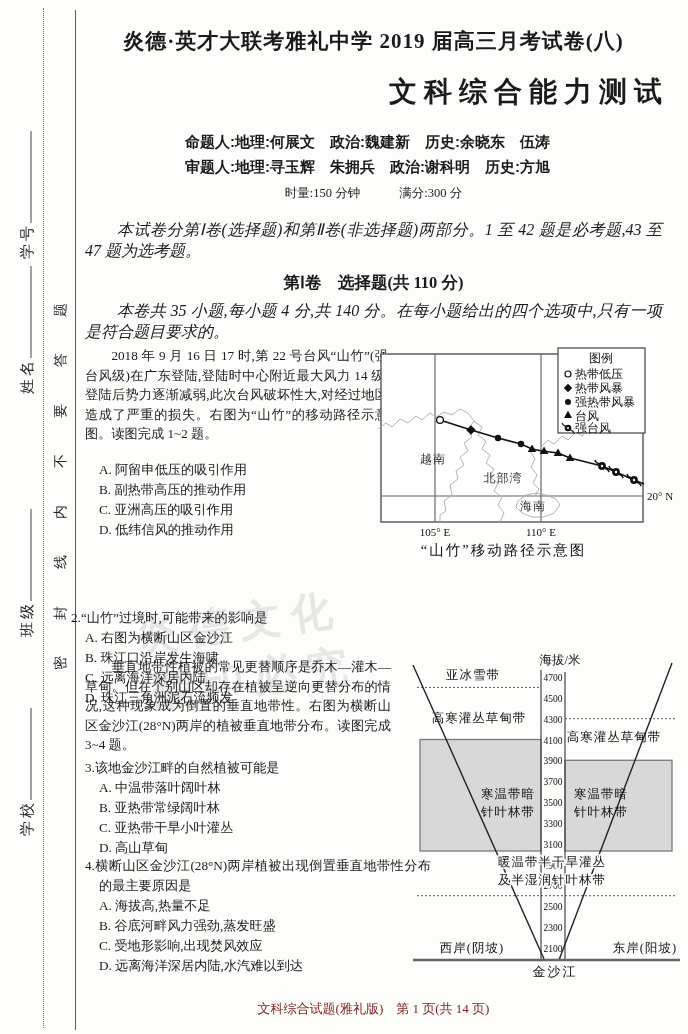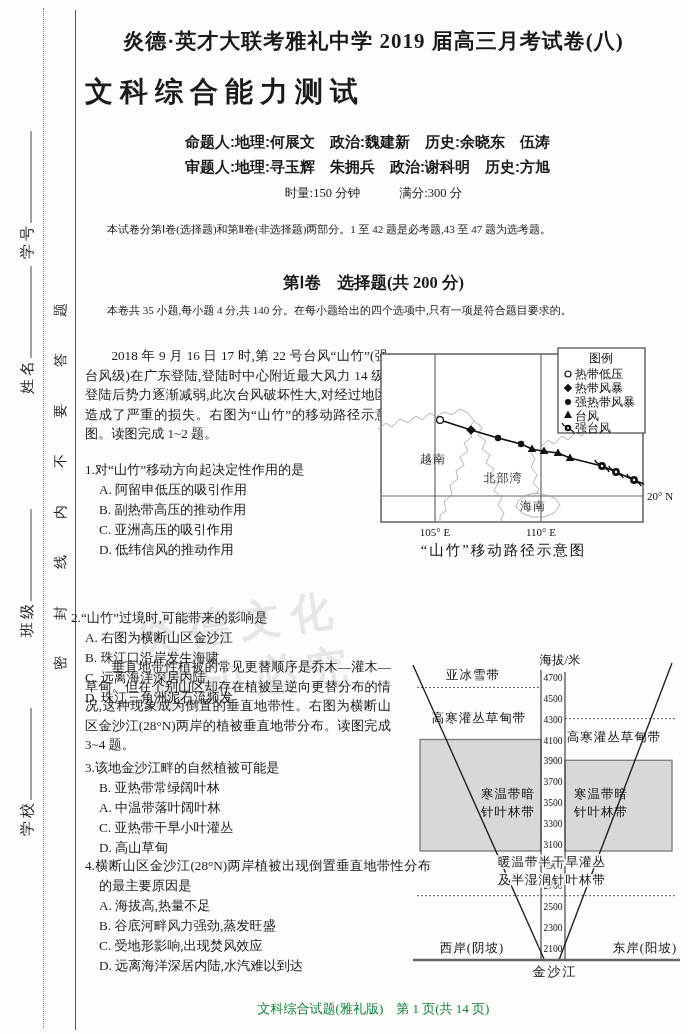--- a/index.html
+++ b/index.html
@@ -15,39 +15,39 @@
     left:26px;transform:translate(-50%,-50%) rotate(-90deg);
     white-space:nowrap;font-size:15px;letter-spacing:3px;color:#222;
   }
   .side-field .blank{display:inline-block;width:92px;border-bottom:1px solid #444;height:1em;vertical-align:baseline;}
   .seal-char{
     left:61px;transform:translate(-50%,-50%) rotate(-90deg);
     font-size:14px;color:#222;
   }
   
   .exam-title{left:85px;top:27px;width:577px;text-align:center;font-size:21px;font-weight:bold;letter-spacing:1px;}
-  .subject-title{left:85px;top:73px;width:577px;text-align:left;font-size:28px;font-weight:bold;letter-spacing:7px;font-family:"Liberation Sans",sans-serif;}
+  .subject-title{left:92px;top:73px;width:577px;text-align:right;font-size:28px;font-weight:bold;letter-spacing:7px;font-family:"Liberation Sans",sans-serif;}
   .setters{left:79px;width:577px;text-align:center;font-size:15px;font-weight:bold;font-family:"Liberation Sans",sans-serif;}
   .time-score{left:85px;top:185px;width:577px;text-align:center;font-size:12.5px;}
   .time-score span{margin:0 18px;}
   
-  .para{font-size:11px;line-height:21px;text-align:justify;text-indent:2em;}
+  .para{font-size:16px;line-height:21px;text-align:justify;text-indent:2em;font-style:italic;}
   .intro{left:85px;top:219px;width:577px;}
   .section-title{left:85px;top:272px;width:577px;text-align:center;font-size:16.5px;font-weight:bold;}
   .section-note{left:85px;top:300px;width:577px;}
   .passage{font-size:13.2px;line-height:19.5px;text-align:justify;text-indent:2em;}
   .passage1{left:85px;top:346px;width:303px;}
   .passage2{left:85px;top:657px;width:306px;}
   .question{font-size:13.2px;line-height:20px;padding-left:14px;}
   .question .stem{text-indent:-14px;text-align:justify;}
   .q1{left:85px;top:460px;width:300px;}
   .q2{left:71px;top:560px;width:300px;margin-top:48px;}
   .q3{left:85px;top:758px;width:306px;}
   .q4{left:85px;top:856px;width:332px;}
-  .footer{left:85px;top:1000px;width:577px;text-align:center;font-size:13px;color:#15803d;}
+  .footer{left:85px;top:1000px;width:577px;text-align:center;font-size:13px;color:#7f1d1d;}
   
   .fig{overflow:visible;}
   .map-caption{left:366px;top:541px;width:275px;text-align:center;font-size:14.5px;letter-spacing:2px;color:#111;}
   svg text{fill:#111;}
   .geo{font-size:12px;letter-spacing:1px;fill:#333;}
   .tick{font-size:11px;}
   .legend-t{font-size:12px;}
   .alt-tick{font-size:9.5px;}
   .zone{font-size:12.5px;letter-spacing:1px;}
   .zone-mid{font-size:12.5px;letter-spacing:1px;paint-order:stroke;stroke:#fdfdfc;stroke-width:3px;}
@@ -88,27 +88,26 @@
 <div class="abs exam-title">炎德·英才大联考雅礼中学 2019 届高三月考试卷(八)</div>
 <div class="abs subject-title">文科综合能力测试</div>
 <div class="abs setters" style="top:133px">命题人:地理:何展文　政治:魏建新　历史:余晓东　伍涛</div>
 <div class="abs setters" style="top:158px">审题人:地理:寻玉辉　朱拥兵　政治:谢科明　历史:方旭</div>
 <div class="abs time-score">
   <span>时量:150 分钟</span>
   <span>满分:300 分</span>
 </div>
 
 <div class="abs para intro">本试卷分第Ⅰ卷(选择题)和第Ⅱ卷(非选择题)两部分。1 至 42 题是必考题,43 至 47 题为选考题。</div>
-<div class="abs section-title">第Ⅰ卷　选择题(共 200 分)</div>
+<div class="abs section-title">第Ⅰ卷　选择题(共 110 分)</div>
 <div class="abs para section-note">本卷共 35 小题,每小题 4 分,共 140 分。在每小题给出的四个选项中,只有一项是符合题目要求的。</div>
 
 <div class="abs passage passage1">2018 年 9 月 16 日 17 时,第 22 号台风“山竹”(强台风级)在广东登陆,登陆时中心附近最大风力 14 级,登陆后势力逐渐减弱,此次台风破坏性大,对经过地区造成了严重的损失。右图为“山竹”的移动路径示意图。读图完成 1~2 题。</div>
 
 <div class="abs question q1">
-  <div class="stem"><span>1.</span><span>对“山竹”移动方向起决定性作用的是</span></div>
   <div class="opt">A. 阿留申低压的吸引作用</div>
   <div class="opt">B. 副热带高压的推动作用</div>
   <div class="opt">C. 亚洲高压的吸引作用</div>
   <div class="opt">D. 低纬信风的推动作用</div>
 </div>
 
 <div class="abs question q2">
   <div class="stem"><span>2.</span><span>“山竹”过境时,可能带来的影响是</span></div>
   <div class="opt">A. 右图为横断山区金沙江</div>
   <div class="opt">B. 珠江口沿岸发生海啸</div>
@@ -183,22 +182,22 @@
   <text x="269" y="157" class="tick">20° N</text>
   <text x="57" y="193" text-anchor="middle" class="tick">105° E</text>
   <text x="163" y="193" text-anchor="middle" class="tick">110° E</text>
 </svg>
 <div class="abs map-caption">“山竹”移动路径示意图</div>
 
 <div class="abs passage passage2">垂直地带性植被的常见更替顺序是乔木—灌木—草甸。但在个别山区却存在植被呈逆向更替分布的情况,这种现象成为倒置的垂直地带性。右图为横断山区金沙江(28°N)两岸的植被垂直地带分布。读图完成 3~4 题。</div>
 
 <div class="abs question q3">
   <div class="stem"><span>3.</span><span>该地金沙江畔的自然植被可能是</span></div>
+  <div class="opt">A. 中温带落叶阔叶林</div>
   <div class="opt">B. 亚热带常绿阔叶林</div>
-  <div class="opt">A. 中温带落叶阔叶林</div>
   <div class="opt">C. 亚热带干旱小叶灌丛</div>
   <div class="opt">D. 高山草甸</div>
 </div>
 
 <div class="abs question q4">
   <div class="stem"><span>4.</span><span>横断山区金沙江(28°N)两岸植被出现倒置垂直地带性分布的最主要原因是</span></div>
   <div class="opt">A. 海拔高,热量不足</div>
   <div class="opt">B. 谷底河畔风力强劲,蒸发旺盛</div>
   <div class="opt">C. 受地形影响,出现焚风效应</div>
   <div class="opt">D. 远离海洋深居内陆,水汽难以到达</div>

